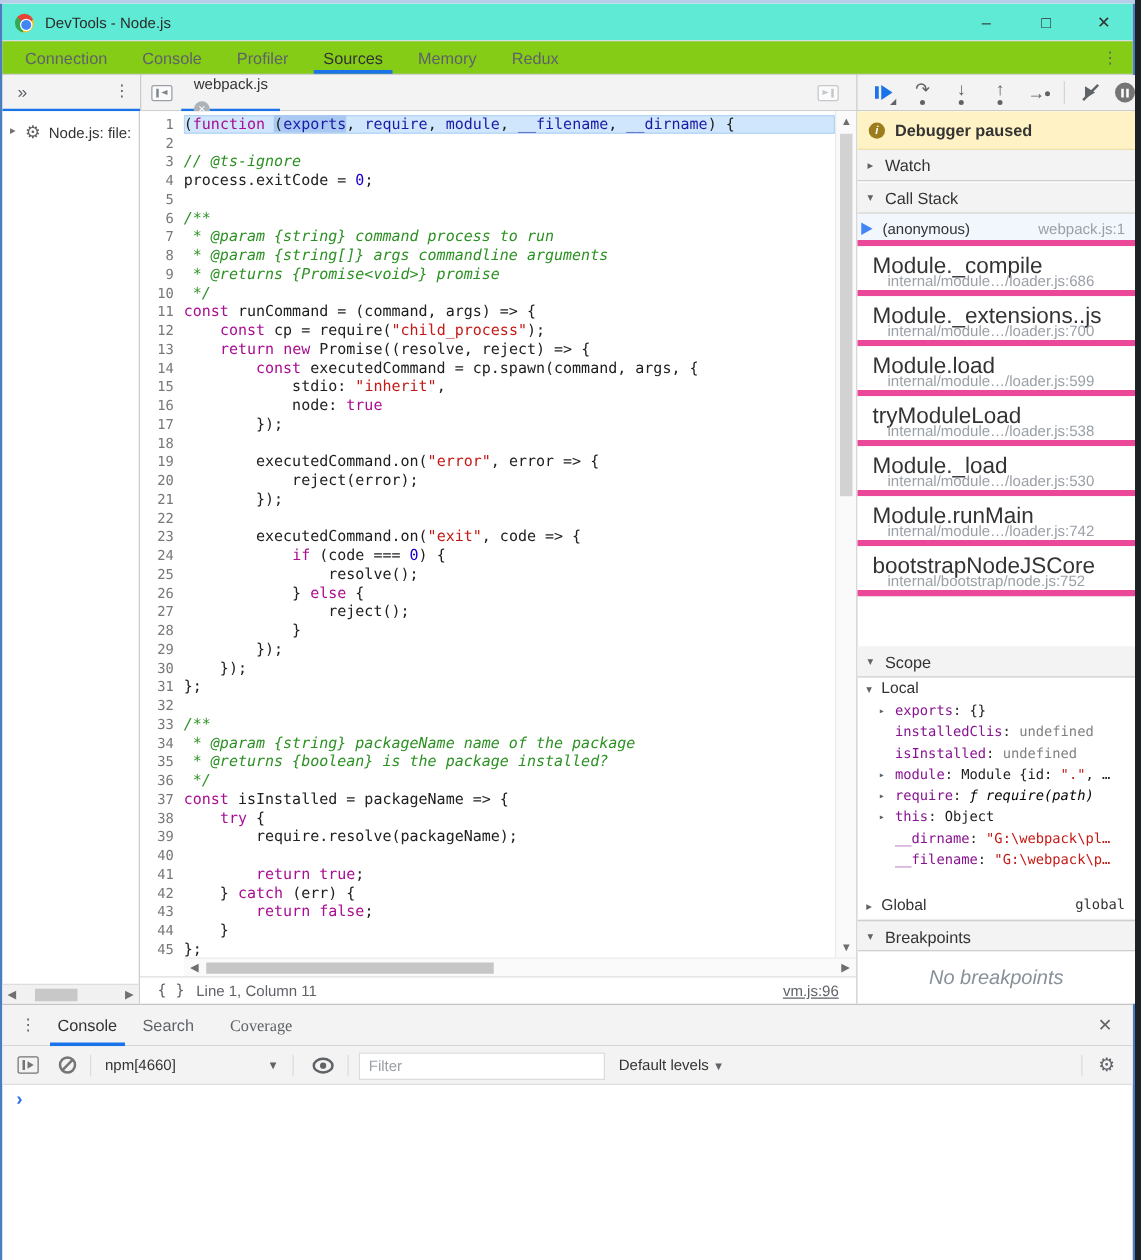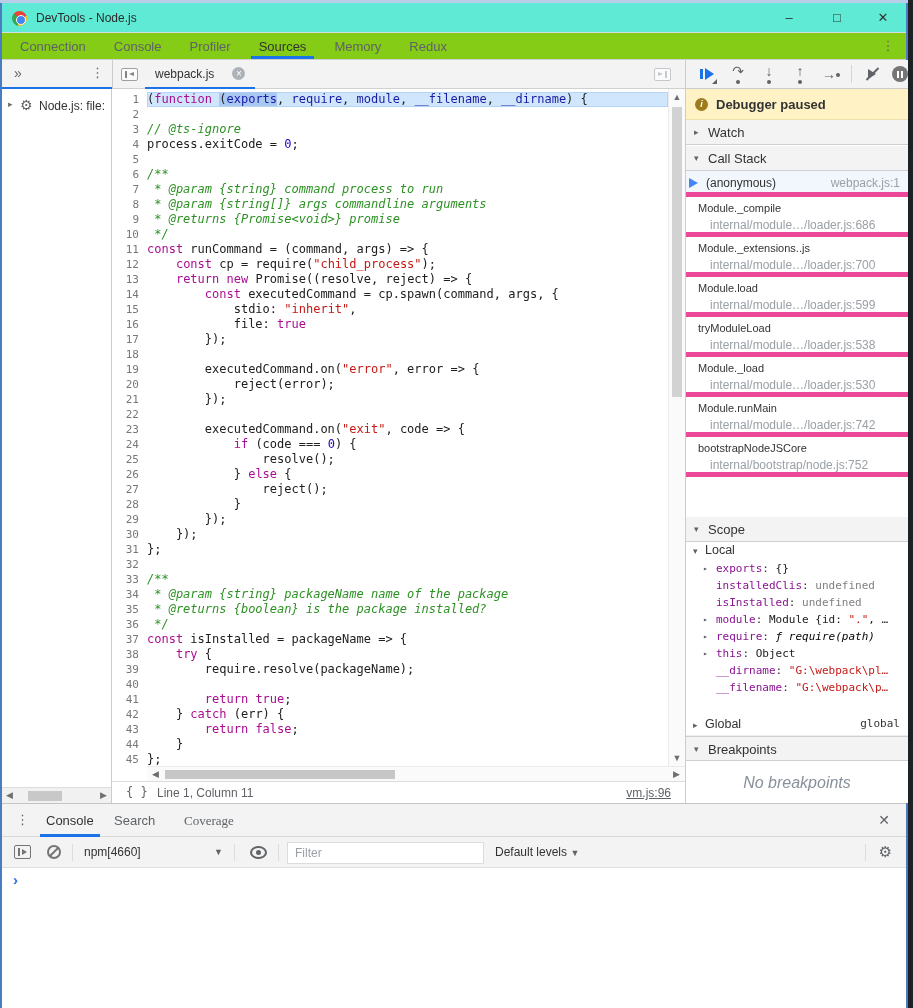--- a/index.html
+++ b/index.html
@@ -31,21 +31,21 @@
   .nav-more { position:absolute; left:12px; top:5px; font-size:14px; color:#5f6368; }
   .nav-menu { position:absolute; right:8px; top:5px; font-size:13px; color:#5f6368; }
   .tabstrip { position:absolute; left:110px; top:0; width:573px; height:29px; background:#f3f3f3; border-left:1px solid #ccc; border-bottom:1px solid #d0d0d0; }
   .icon-box { display:inline-block; position:relative; width:17px; height:13px; border:1px solid #9aa0a6; border-radius:2px; background:#fbfbfb; }
   .collapse-left { position:absolute; left:8px; top:8px; }
   .collapse-left .bar { position:absolute; left:3px; top:2px; width:2px; height:7px; background:#80868b; }
   .collapse-left .tri { position:absolute; right:3px; top:3px; width:0; height:0; border-top:2.5px solid transparent; border-bottom:2.5px solid transparent; border-right:5px solid #80868b; }
   .next-right { position:absolute; right:14px; top:8px; border-color:#c4c8cc; }
   .next-right .tri { position:absolute; left:3px; top:3px; width:0; height:0; border-top:2.5px solid transparent; border-bottom:2.5px solid transparent; border-left:5px solid #c4c8cc; }
   .next-right .bar { position:absolute; right:3px; top:2px; width:2px; height:7px; background:#c4c8cc; }
-  .src-tab { position:absolute; left:32px; top:0; height:29px; padding:0 10px; display:flex; align-items:center; gap:18px; border-bottom:2px solid #1a73e8; }
+  .src-tab { position:absolute; left:32px; top:0; height:29px; padding:0 10px; display:flex; gap:7px; border-bottom:2px solid #1a73e8;flex-direction:column; }
   .src-tab-label { font-size:12px; color:#333; }
   .tab-close { width:13px; height:13px; border-radius:50%; background:#adb2b8; color:#fff; font-size:10px; line-height:13px; text-align:center; }
 
   
   .dbg-toolbar { position:absolute; left:683px; top:0; width:223px; height:29px; background:#f3f3f3; border-left:1px solid #ccc; border-bottom:1px solid #ccc; display:flex; align-items:center; padding-left:10px; gap:9px; }
   .dbg-btn { position:relative; width:22px; height:20px; }
   .ic-resume .bar { position:absolute; left:4px; top:5px; width:2.5px; height:10px; background:#1a73e8; }
   .ic-resume .tri { position:absolute; left:9px; top:4px; width:0; height:0; border-top:6px solid transparent; border-bottom:6px solid transparent; border-left:9px solid #1a73e8; }
   .ic-resume .corner { position:absolute; right:1px; bottom:0; width:0; height:0; border-left:5px solid transparent; border-bottom:5px solid #5f6368; }
   .glyph-step { position:absolute; left:0; top:-1px; width:100%; text-align:center; font-size:14px; color:#5f6368; }
@@ -103,21 +103,21 @@
   .sect-head .ttl { position:absolute; left:22px; top:5px; font-size:13px; color:#333; }
   #sec-watch { position:absolute; top:31px; left:0; width:100%; }
   #sec-callstack { position:absolute; top:57px; left:0; width:100%; }
   .frames { position:absolute; top:82px; left:0; width:100%; }
   .frame { position:relative; border-bottom:5px solid #ec4899; background:#fff; }
   .frame.single { height:26px; background:#f2f7fd; }
   .frame.single .marker { position:absolute; left:3px; top:7px; width:0; height:0; border-top:5.5px solid transparent; border-bottom:5.5px solid transparent; border-left:9px solid #4285f4; }
   .frame.single .fname { position:absolute; left:20px; top:5px; font-size:12px; color:#333; }
   .frame.single .floc { position:absolute; right:8px; top:5px; font-size:12px; color:#9aa0a6; }
   .frame.dbl { height:40px; }
-  .frame.dbl .fname { position:absolute; left:12px; top:5px; font-size:11px; color:#333; }
+  .frame.dbl .fname { position:absolute; left:12px; top:5px; font-size:18px; color:#333; }
   .frame.dbl .floc { position:absolute; left:24px; top:21px; font-size:12px; color:#9aa0a6; }
   #sec-scope { position:absolute; top:428px; left:0; width:100%; }
   .local-row { position:absolute; top:453px; left:0; width:100%; height:18px; }
   .local-row .arr { position:absolute; left:7px; top:4px; font-size:9px; color:#5f6368; }
   .local-row .ttl { position:absolute; left:19px; top:1px; font-size:12.5px; color:#333; }
   .scope-list { position:absolute; top:471px; left:0; width:100%; font-family:"DejaVu Sans Mono", monospace; font-size:11px; }
   .scope-entry { position:relative; height:17px; line-height:17px; white-space:nowrap; overflow:hidden; padding-left:30px; }
   .scope-entry .arr { position:absolute; left:17px; top:0; font-size:8px; color:#5f6368; }
   .sname { color:#881391; } .scolon { color:#333; }
   .global-row { position:absolute; top:624px; left:0; width:100%; height:23px; border-bottom:1px solid #eee; }
@@ -305,21 +305,21 @@
           <div class="cl">
             <span class="g">14</span>
             <span class="t"><span class="tk-d">        </span><span class="tk-k">const</span><span class="tk-d"> executedCommand = cp.spawn(command, args, {</span></span>
           </div>
           <div class="cl">
             <span class="g">15</span>
             <span class="t"><span class="tk-d">            stdio: </span><span class="tk-s">"inherit"</span><span class="tk-d">,</span></span>
           </div>
           <div class="cl">
             <span class="g">16</span>
-            <span class="t"><span class="tk-d">            file: </span><span class="tk-k">true</span></span>
+            <span class="t"><span class="tk-d">            node: </span><span class="tk-k">true</span></span>
           </div>
           <div class="cl">
             <span class="g">17</span>
             <span class="t"><span class="tk-d">        });</span></span>
           </div>
           <div class="cl">
             <span class="g">18</span>
             <span class="t"></span>
           </div>
           <div class="cl">

